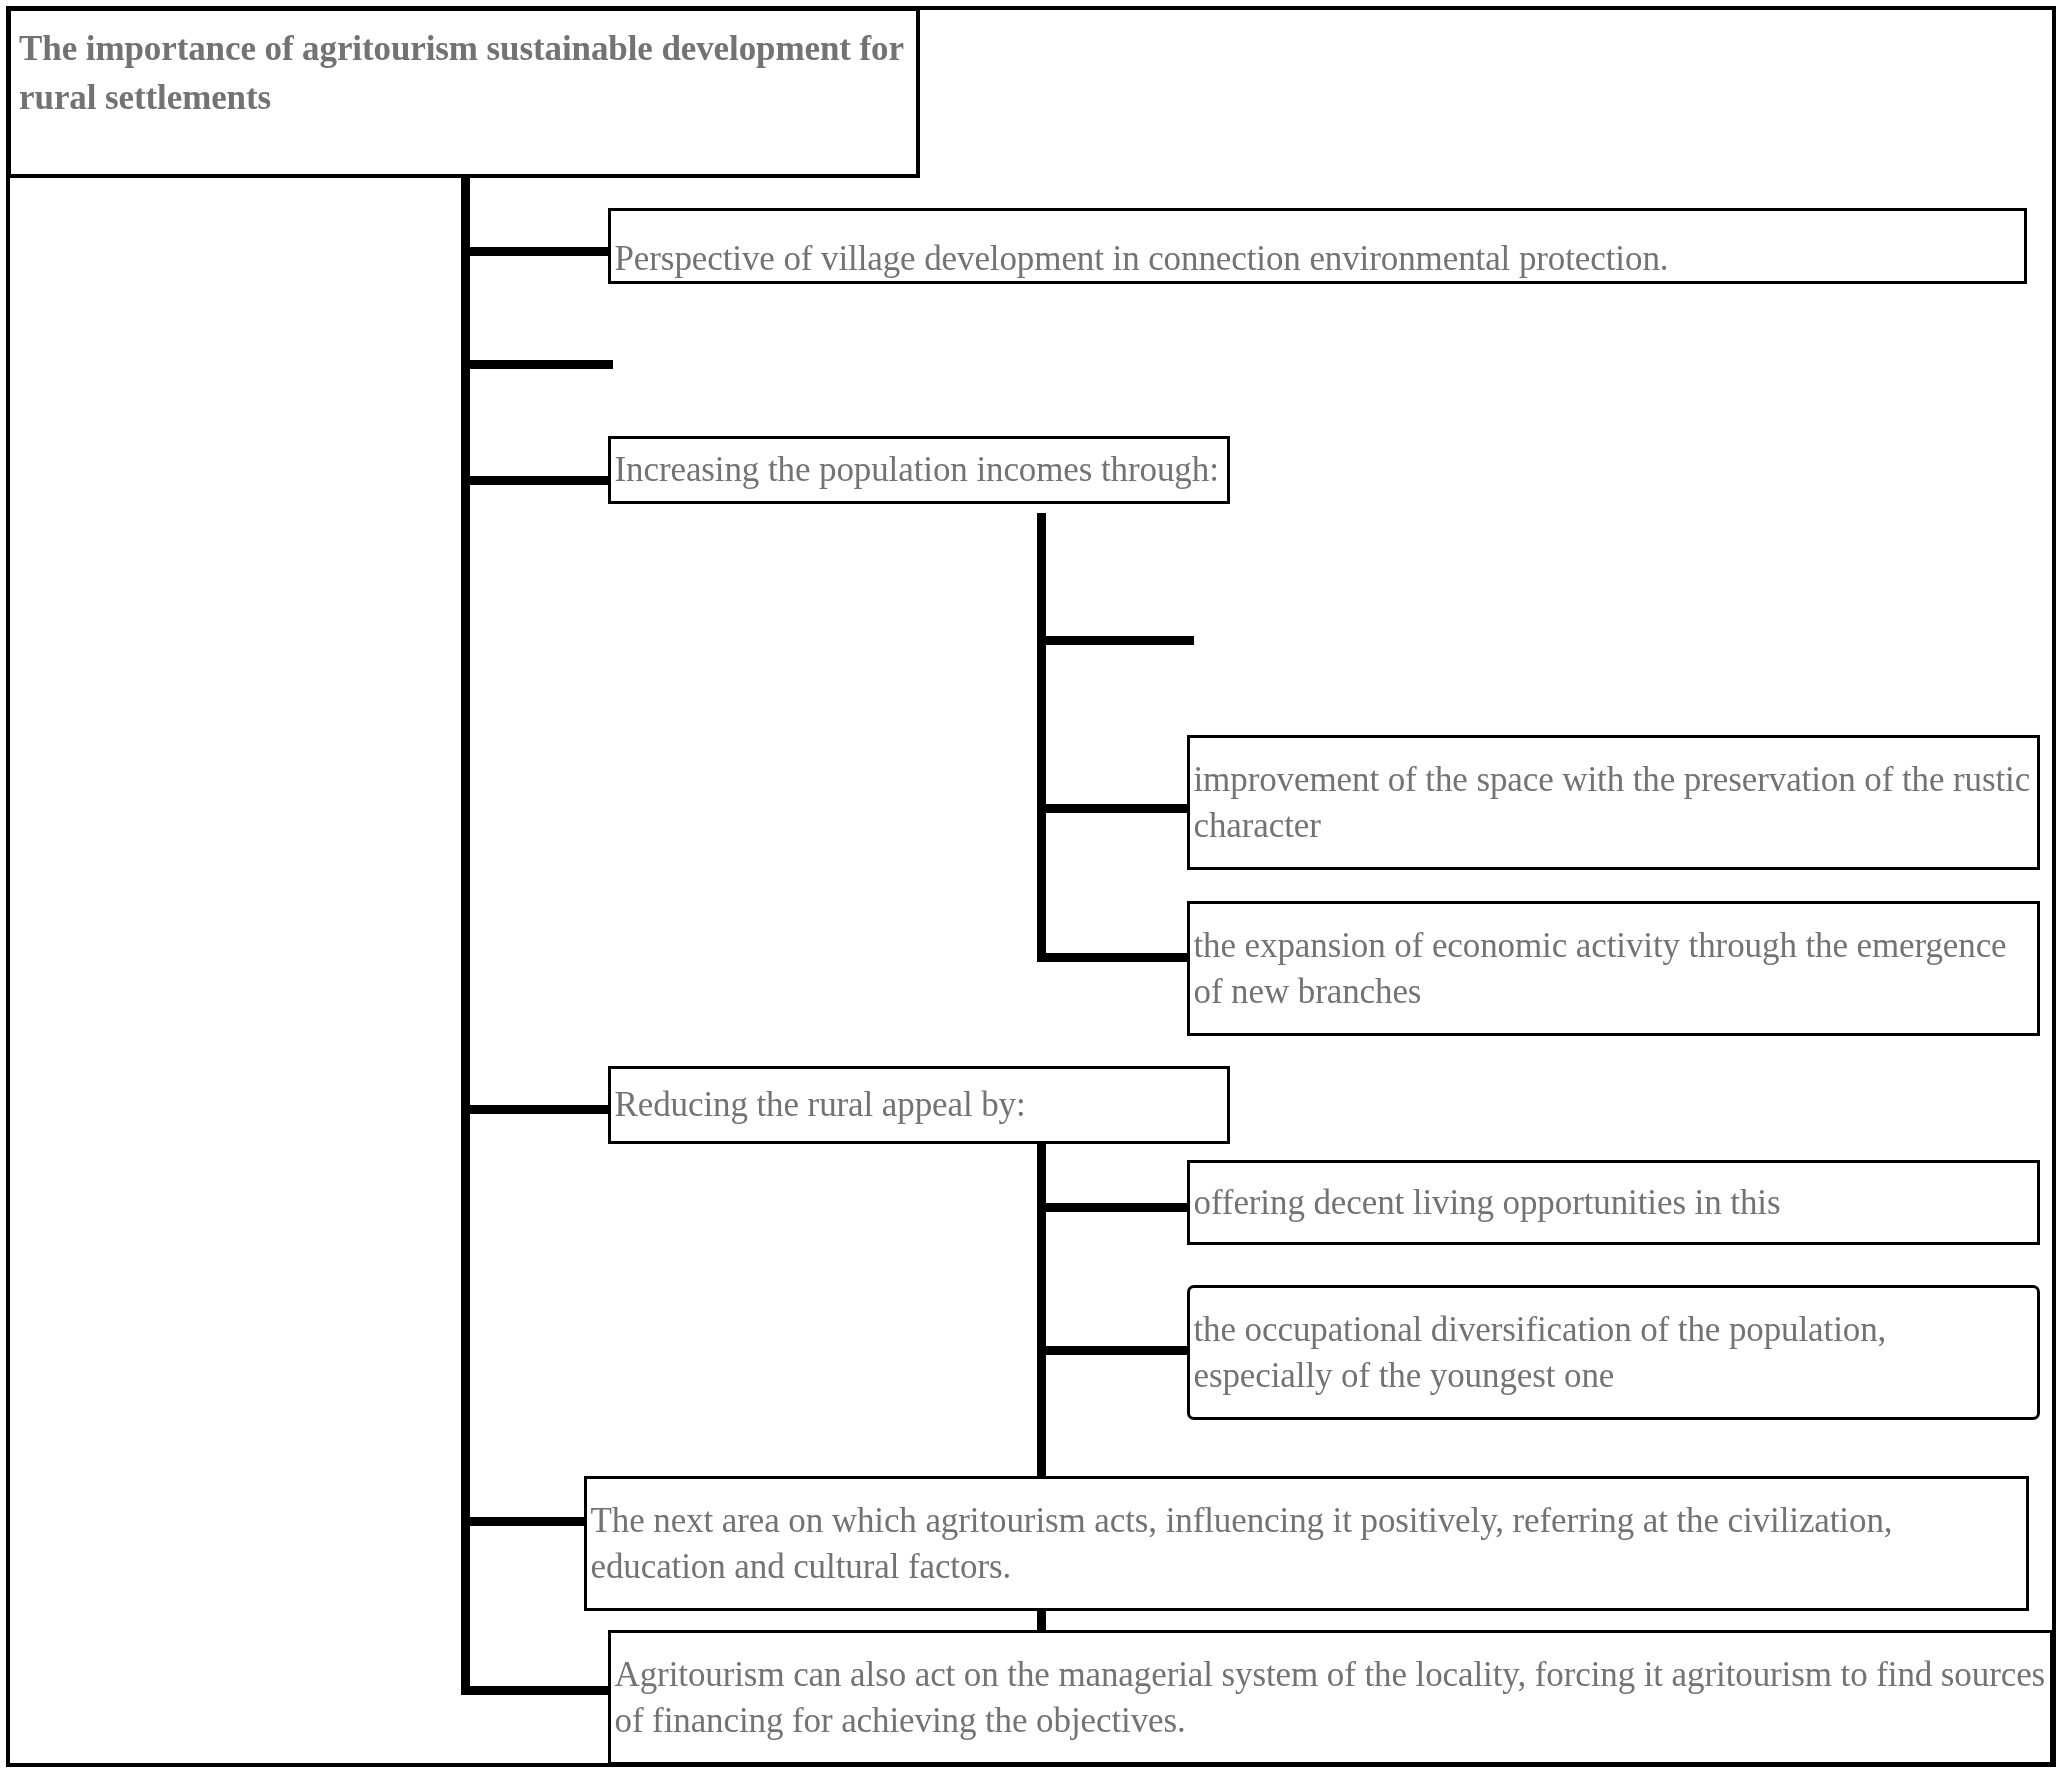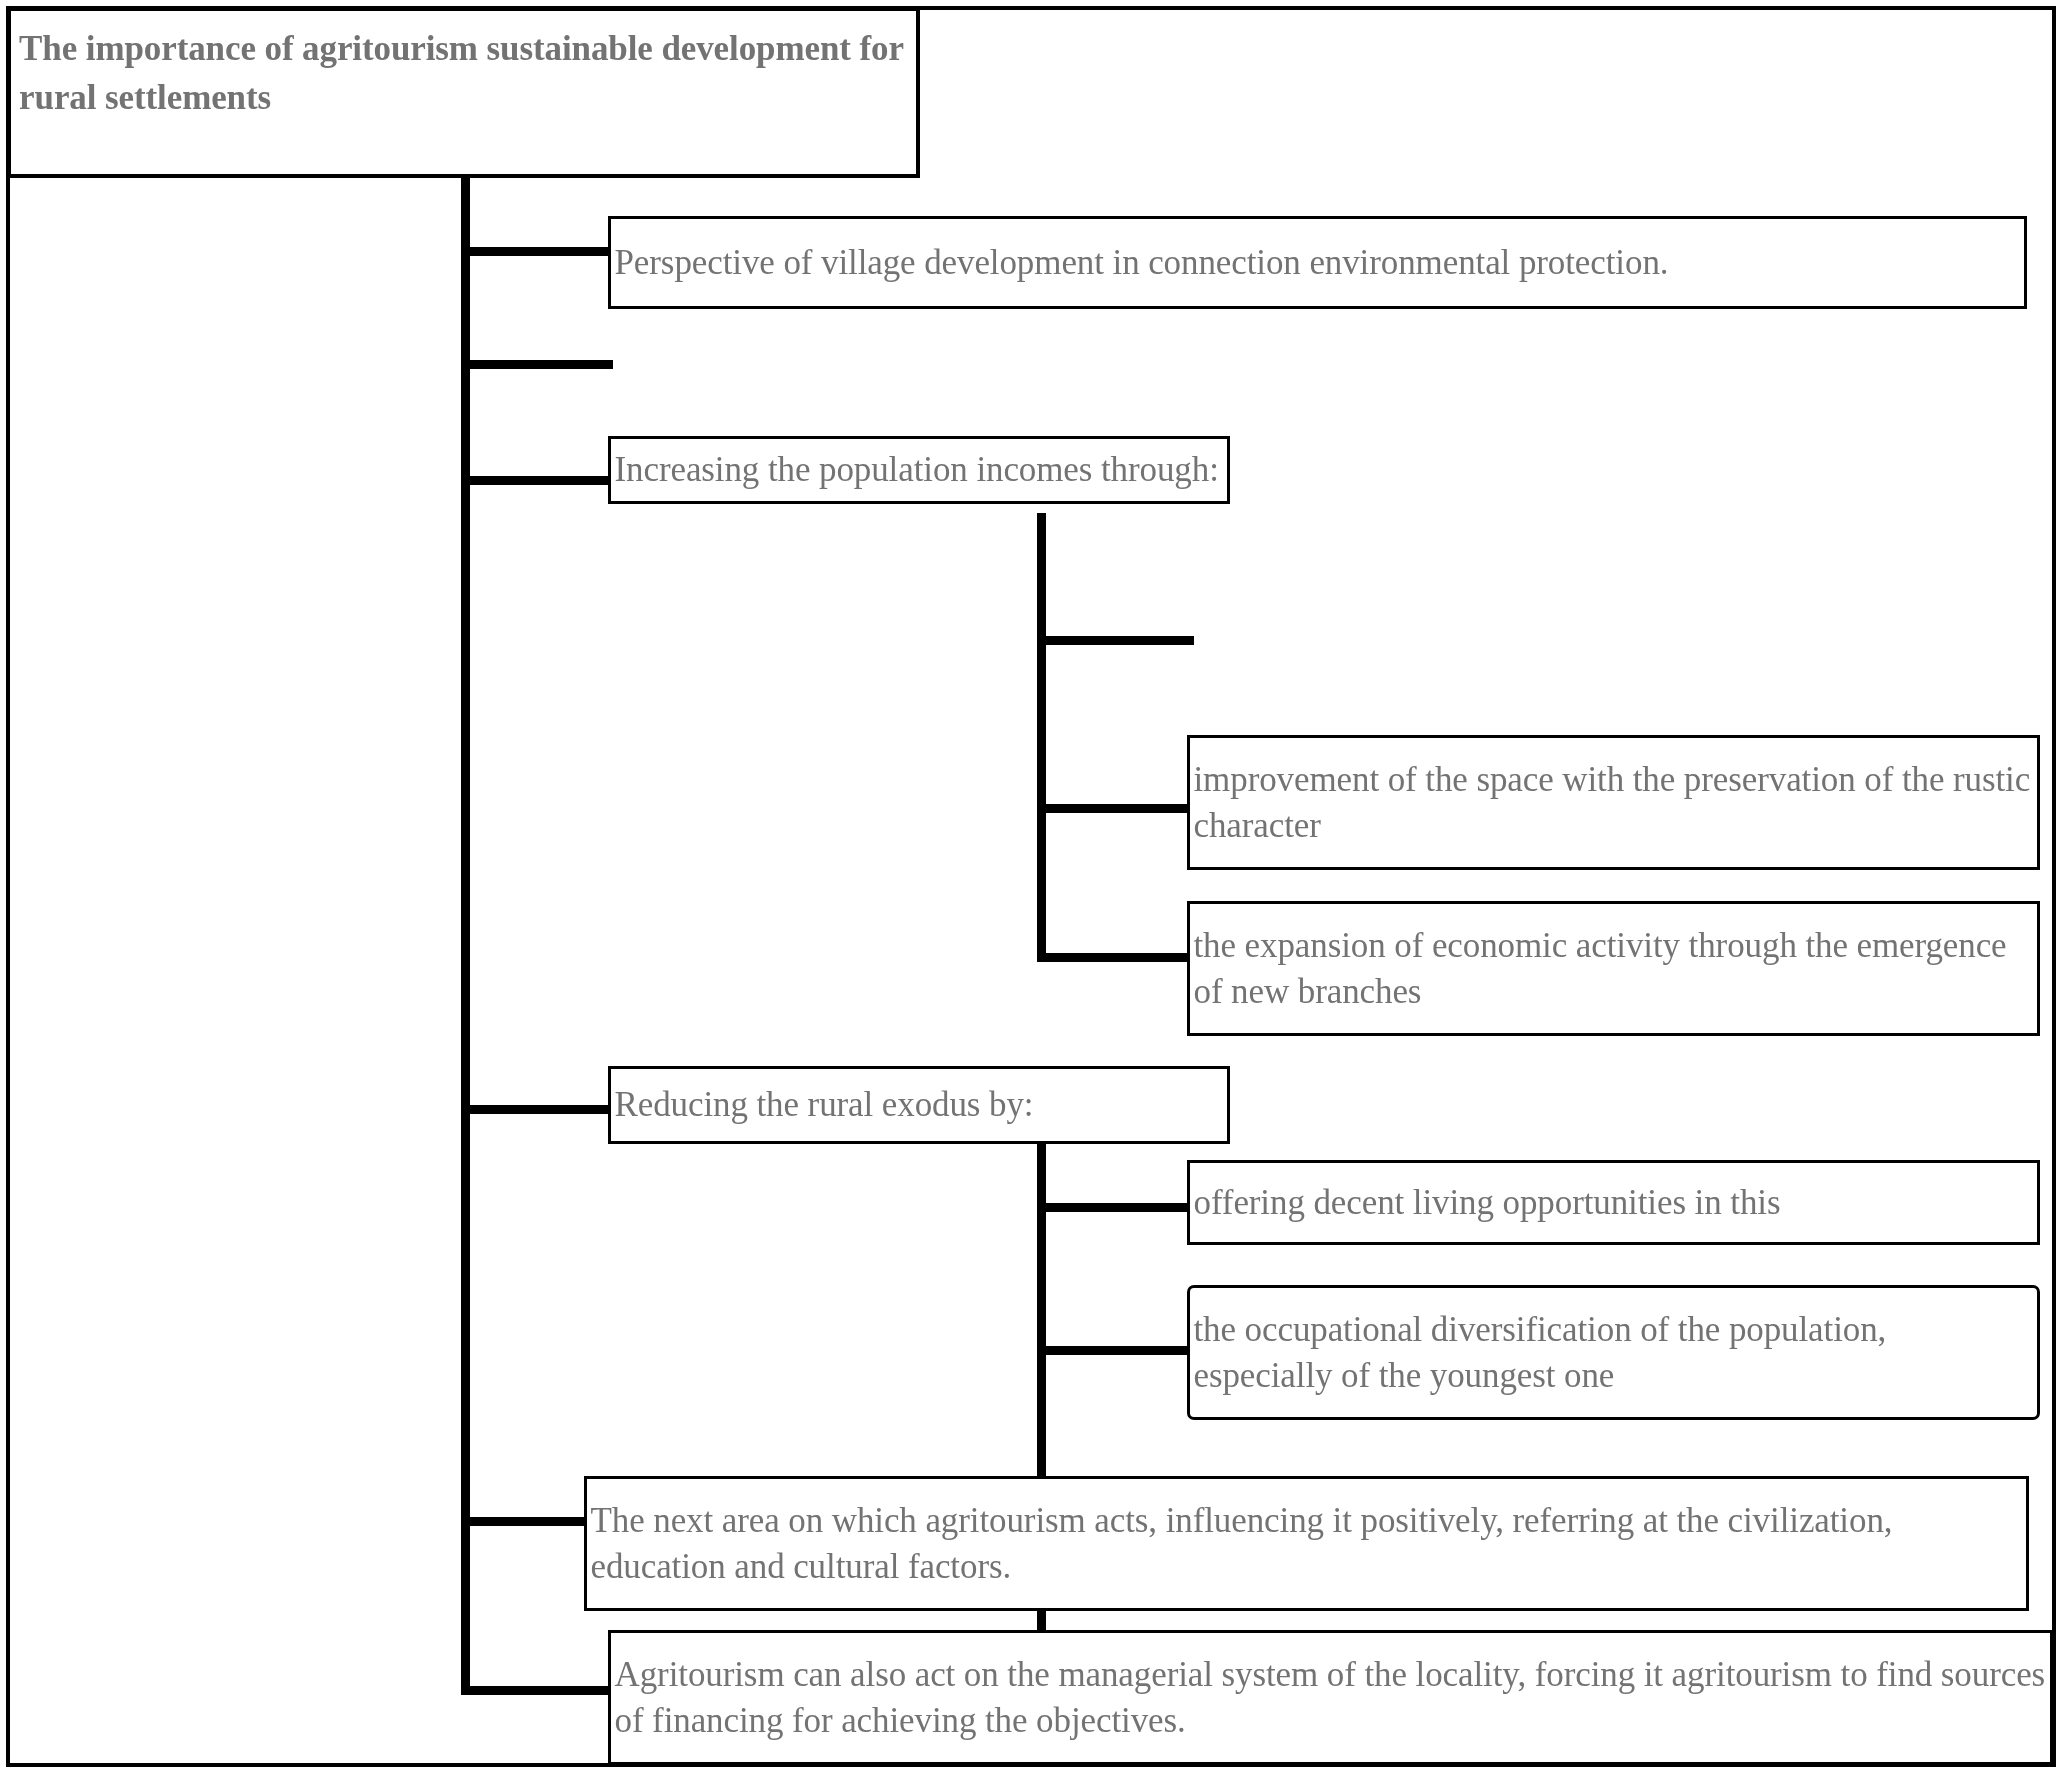--- a/index.html
+++ b/index.html
@@ -82,21 +82,21 @@
 
   <div class="vline" style="left:461px; top:174px; height:1518px;"></div>
 
   <div class="hline" style="left:461px; top:247px;  width:152px;"></div>
   <div class="hline" style="left:461px; top:360px;  width:152px;"></div>
   <div class="hline" style="left:461px; top:476px;  width:152px;"></div>
   <div class="hline" style="left:461px; top:1105px; width:152px;"></div>
   <div class="hline" style="left:461px; top:1517px; width:152px;"></div>
   <div class="hline" style="left:461px; top:1686px; width:152px;"></div>
 
-  <div class="node" style="left:608px; top:216px; width:1419px; height:93px;">
+  <div class="node" style="left:608px; top:208px; width:1419px; height:76px;align-items:flex-end;">
     <span class="txt">Perspective of village development in connection environmental protection.</span>
   </div>
 
 
   <div class="node" style="left:608px; top:436px; width:622px; height:68px;">
     <span class="txt">Increasing the population incomes through:</span>
   </div>
 
   <div class="vline" style="left:1037px; top:513px; height:449px;"></div>
 
@@ -107,21 +107,21 @@
 
   <div class="node" style="left:1187px; top:735px; width:853px; height:135px;">
     <span class="txt">improvement of the space with the preservation of the rustic character</span>
   </div>
 
   <div class="node" style="left:1187px; top:901px; width:853px; height:135px;">
     <span class="txt">the expansion of economic activity through the emergence of new branches</span>
   </div>
 
   <div class="node" style="left:608px; top:1066px; width:622px; height:78px;">
-    <span class="txt">Reducing the rural exodus by:</span>
+    <span class="txt">Reducing the rural appeal by:</span>
   </div>
 
   <div class="vline" style="left:1037px; top:1142px; height:582px;"></div>
 
   <div class="hline" style="left:1037px; top:1203px; width:157px;"></div>
   <div class="hline" style="left:1037px; top:1346px; width:157px;"></div>
 
   <div class="node" style="left:1187px; top:1160px; width:853px; height:85px;">
     <span class="txt">offering decent living opportunities in this</span>
   </div>

